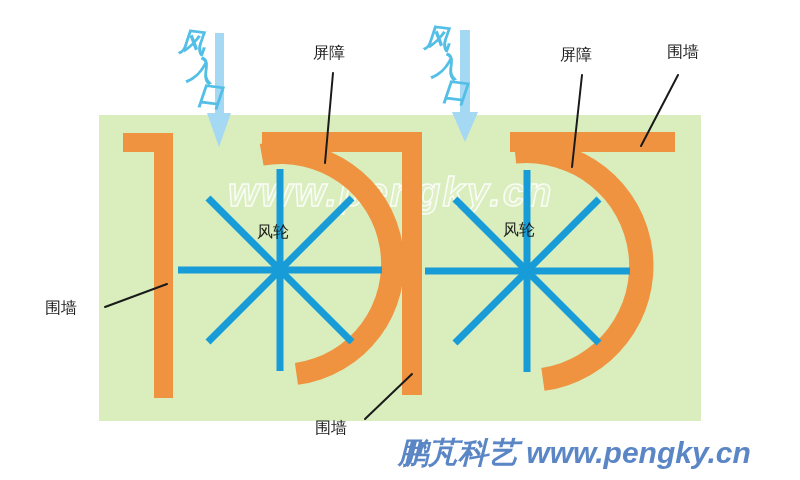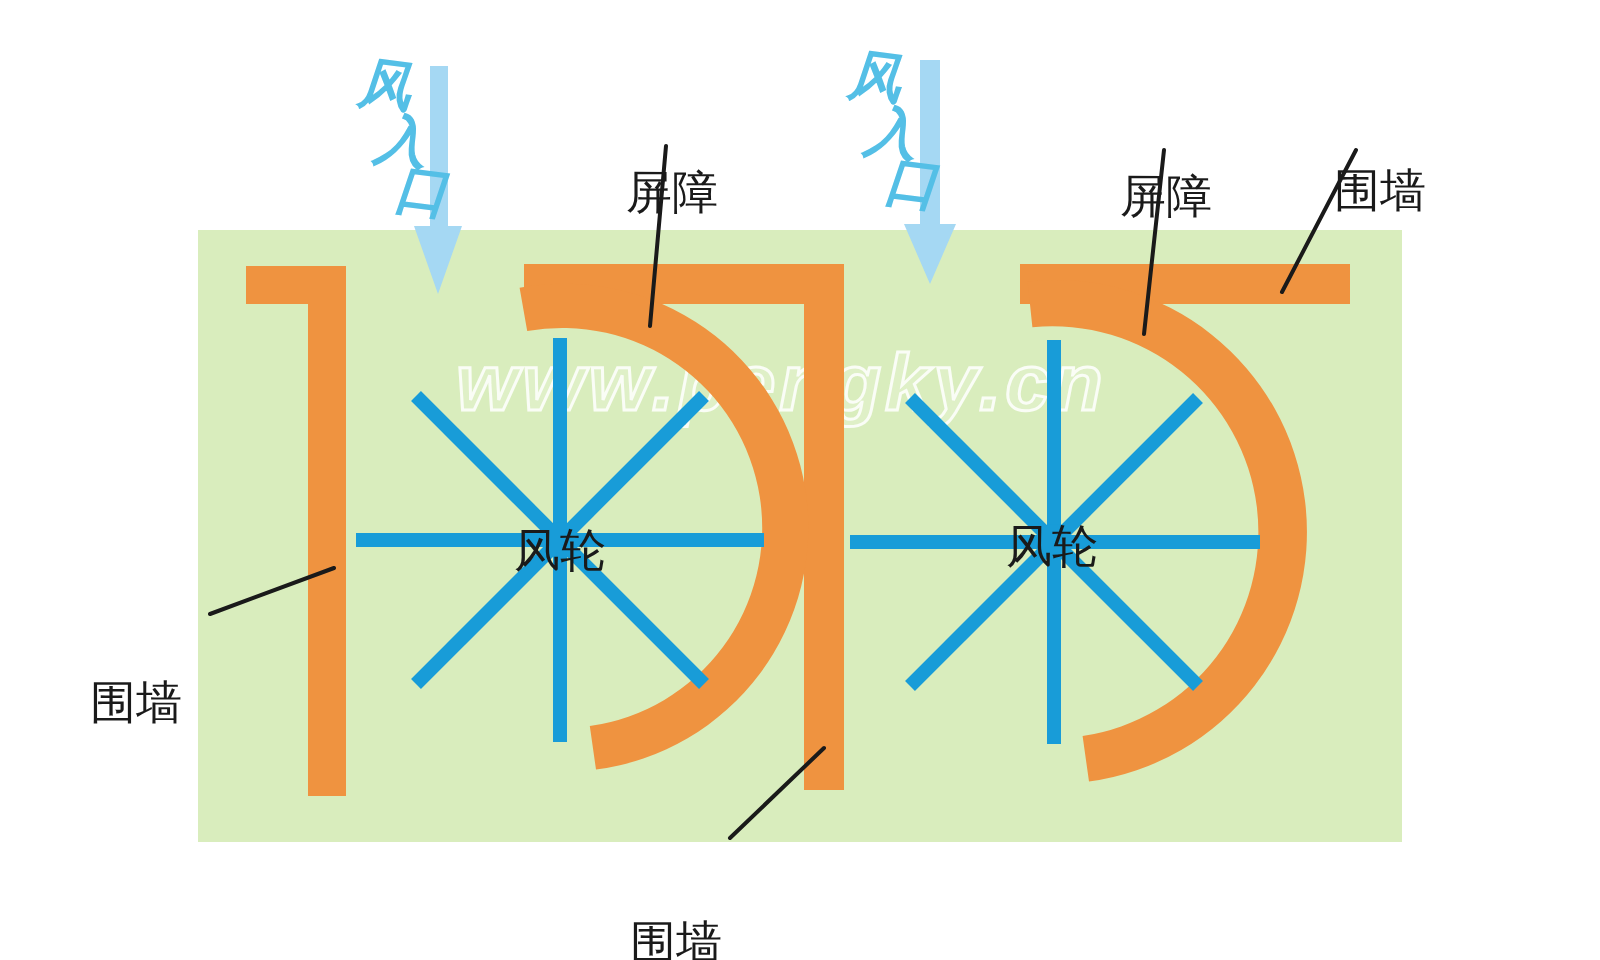--- a/index.html
+++ b/index.html
@@ -14,21 +14,21 @@
     background:var(--field_green);
   }
   svg.overlay{position:absolute;left:0;top:0;}
   .wall{fill:var(--wall_orange);}
   .spoke{stroke:var(--rotor_blue);stroke-width:7px;}
   .hub{fill:var(--rotor_blue);}
   .arrow{fill:var(--arrow_blue);}
   .leader{stroke:var(--label_black);stroke-width:2px;stroke-linecap:round;}
   .lbl{
     position:absolute;color:var(--label_black);
-    font-size:23px;line-height:1;white-space:nowrap;margin-top:40px;
+    font-size:16px;line-height:1;white-space:nowrap;
   }
   .watermark{
     position:absolute;left:228px;top:170px;
     font-size:40px;font-weight:bold;font-style:italic;letter-spacing:2px;
     color:rgba(255,255,255,0.16);
     -webkit-text-stroke:1.5px rgba(255,255,255,0.85);
     white-space:nowrap;
   }
   .footer{
     position:absolute;left:398px;top:433px;
@@ -104,14 +104,15 @@
   </div>
 
   <div class="lbl" style="left:313px;top:45px;">屏障</div>
   <div class="lbl" style="left:560px;top:47px;">屏障</div>
   <div class="lbl" style="left:667px;top:44px;">围墙</div>
   <div class="lbl" style="left:45px;top:300px;">围墙</div>
   <div class="lbl" style="left:315px;top:420px;">围墙</div>
   <div class="lbl" style="left:257px;top:224px;">风轮</div>
   <div class="lbl" style="left:503px;top:222px;">风轮</div>
 
+  <div class="footer">鹏芃科艺 www.pengky.cn</div>
 
 </div>
 
 </body></html>

